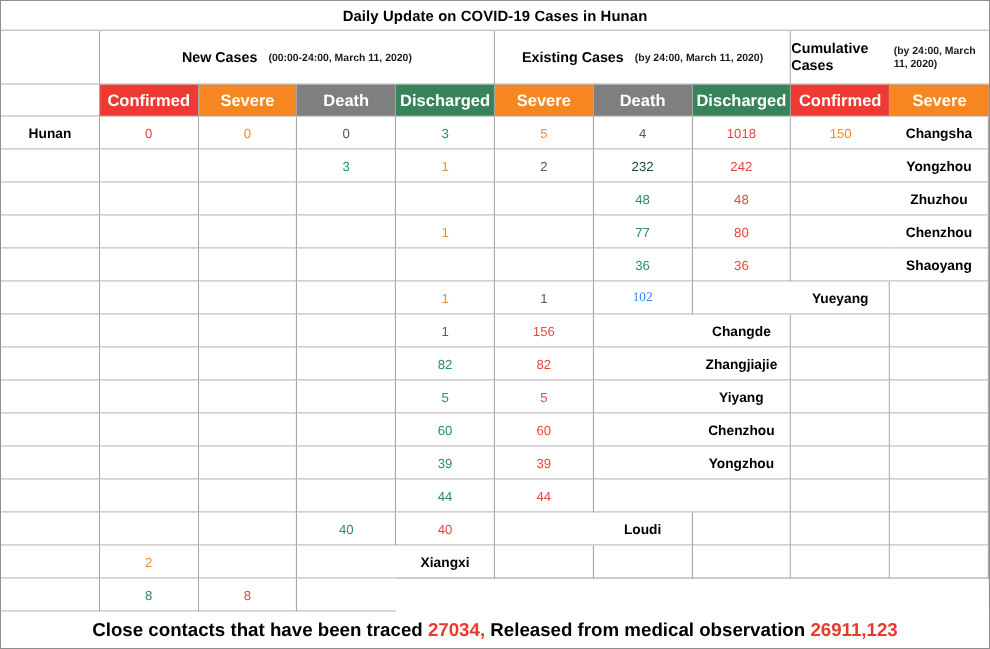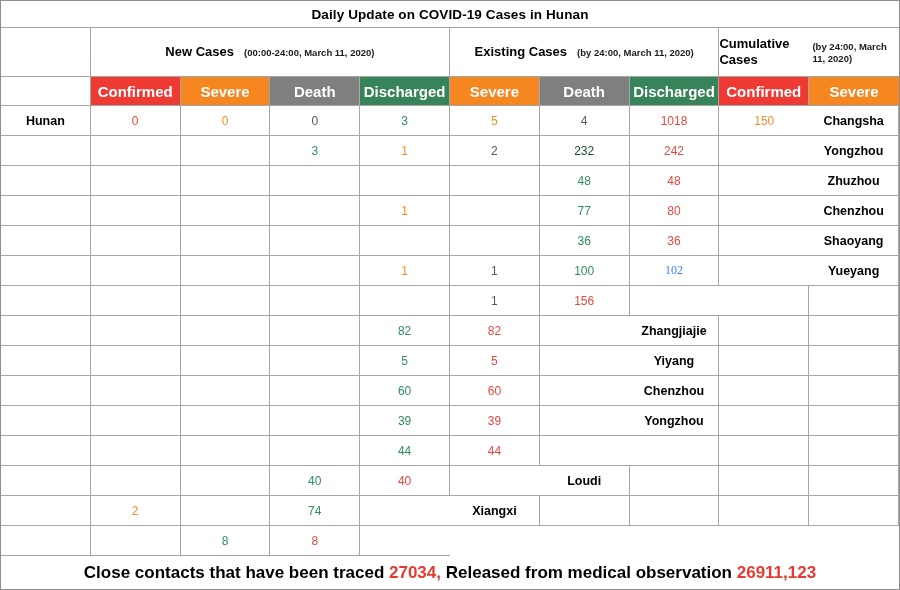--- a/index.html
+++ b/index.html
@@ -130,32 +130,32 @@
     <div class="cell val" style="color: rgb(46, 143, 91);">36</div>
     <div class="cell val" style="color: rgb(232, 71, 63);">36</div>
     <div class="cell val lastcol" style="color: rgb(246, 140, 40);"></div>
     <div class="cell region">Shaoyang</div>
     <div class="cell val" style="color: rgb(232, 71, 63);"></div>
     <div class="cell val" style="color: rgb(246, 140, 40);"></div>
     <div class="cell val" style="color: rgb(89, 89, 89);"></div>
     <div class="cell val" style="color: rgb(46, 143, 91);"></div>
     <div class="cell val" style="color: rgb(246, 140, 40);">1</div>
     <div class="cell val" style="color: rgb(89, 89, 89);">1</div>
-    <div class="cell val" style="color: rgb(46, 143, 91);">100</div>
     <div class="cell val" style="color: #3b82f6; font-family: Liberation Serif, serif;">102</div>
     <div class="cell val lastcol" style="color: rgb(246, 140, 40);"></div>
     <div class="cell region">Yueyang</div>
     <div class="cell val" style="color: rgb(232, 71, 63);"></div>
     <div class="cell val" style="color: rgb(246, 140, 40);"></div>
     <div class="cell val" style="color: rgb(89, 89, 89);"></div>
     <div class="cell val" style="color: rgb(46, 143, 91);"></div>
     <div class="cell val" style="color: rgb(246, 140, 40);"></div>
     <div class="cell val" style="color: rgb(89, 89, 89);">1</div>
     <div class="cell val" style="color: rgb(232, 71, 63);">156</div>
     <div class="cell val lastcol" style="color: rgb(246, 140, 40);"></div>
+    <div class="cell region">Changde</div>
     <div class="cell val" style="color: rgb(232, 71, 63);"></div>
     <div class="cell val" style="color: rgb(246, 140, 40);"></div>
     <div class="cell val" style="color: rgb(89, 89, 89);"></div>
     <div class="cell val" style="color: rgb(46, 143, 91);"></div>
     <div class="cell val" style="color: rgb(246, 140, 40);"></div>
     <div class="cell val" style="color: rgb(89, 89, 89);"></div>
     <div class="cell val" style="color: rgb(46, 143, 91);">82</div>
     <div class="cell val" style="color: rgb(232, 71, 63);">82</div>
     <div class="cell val lastcol" style="color: rgb(246, 140, 40);"></div>
     <div class="cell region">Zhangjiajie</div>
@@ -207,21 +207,20 @@
     <div class="cell val" style="color: rgb(46, 143, 91);">40</div>
     <div class="cell val" style="color: rgb(232, 71, 63);">40</div>
     <div class="cell val lastcol" style="color: rgb(246, 140, 40);"></div>
     <div class="cell region">Loudi</div>
     <div class="cell val" style="color: rgb(232, 71, 63);"></div>
     <div class="cell val" style="color: rgb(246, 140, 40);"></div>
     <div class="cell val" style="color: rgb(89, 89, 89);"></div>
     <div class="cell val" style="color: rgb(46, 143, 91);"></div>
     <div class="cell val" style="color: rgb(246, 140, 40);">2</div>
     <div class="cell val" style="color: rgb(89, 89, 89);"></div>
-    <div class="cell val" style="color: rgb(46, 143, 91);">74</div>
     <div class="cell val lastcol" style="color: rgb(246, 140, 40);"></div>
     <div class="cell region">Xiangxi</div>
     <div class="cell val" style="color: rgb(232, 71, 63);"></div>
     <div class="cell val" style="color: rgb(246, 140, 40);"></div>
     <div class="cell val" style="color: rgb(89, 89, 89);"></div>
     <div class="cell val" style="color: rgb(46, 143, 91);"></div>
     <div class="cell val" style="color: rgb(246, 140, 40);"></div>
     <div class="cell val" style="color: rgb(89, 89, 89);"></div>
     <div class="cell val" style="color: rgb(46, 143, 91);">8</div>
     <div class="cell val" style="color: rgb(232, 71, 63);">8</div>

